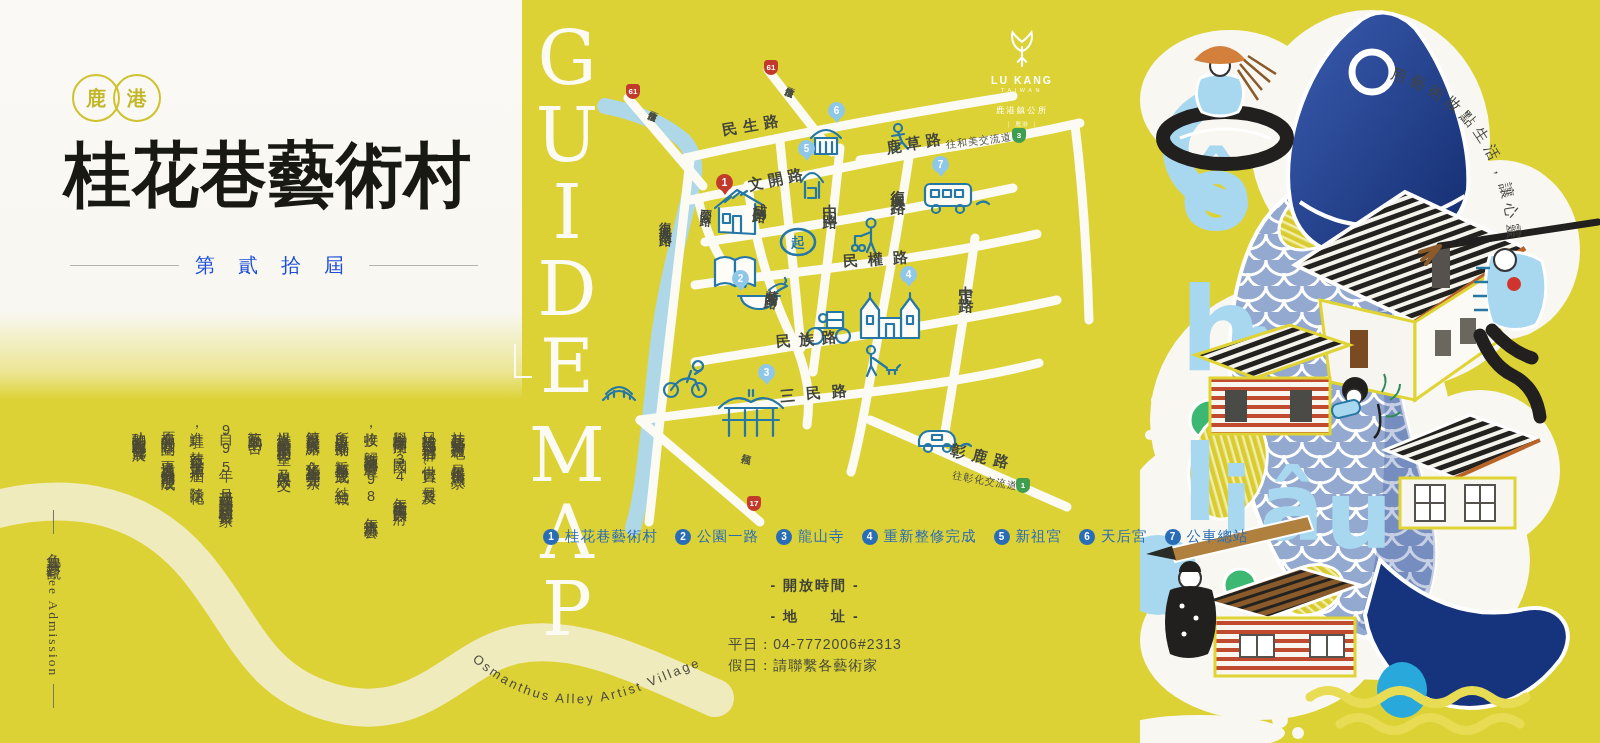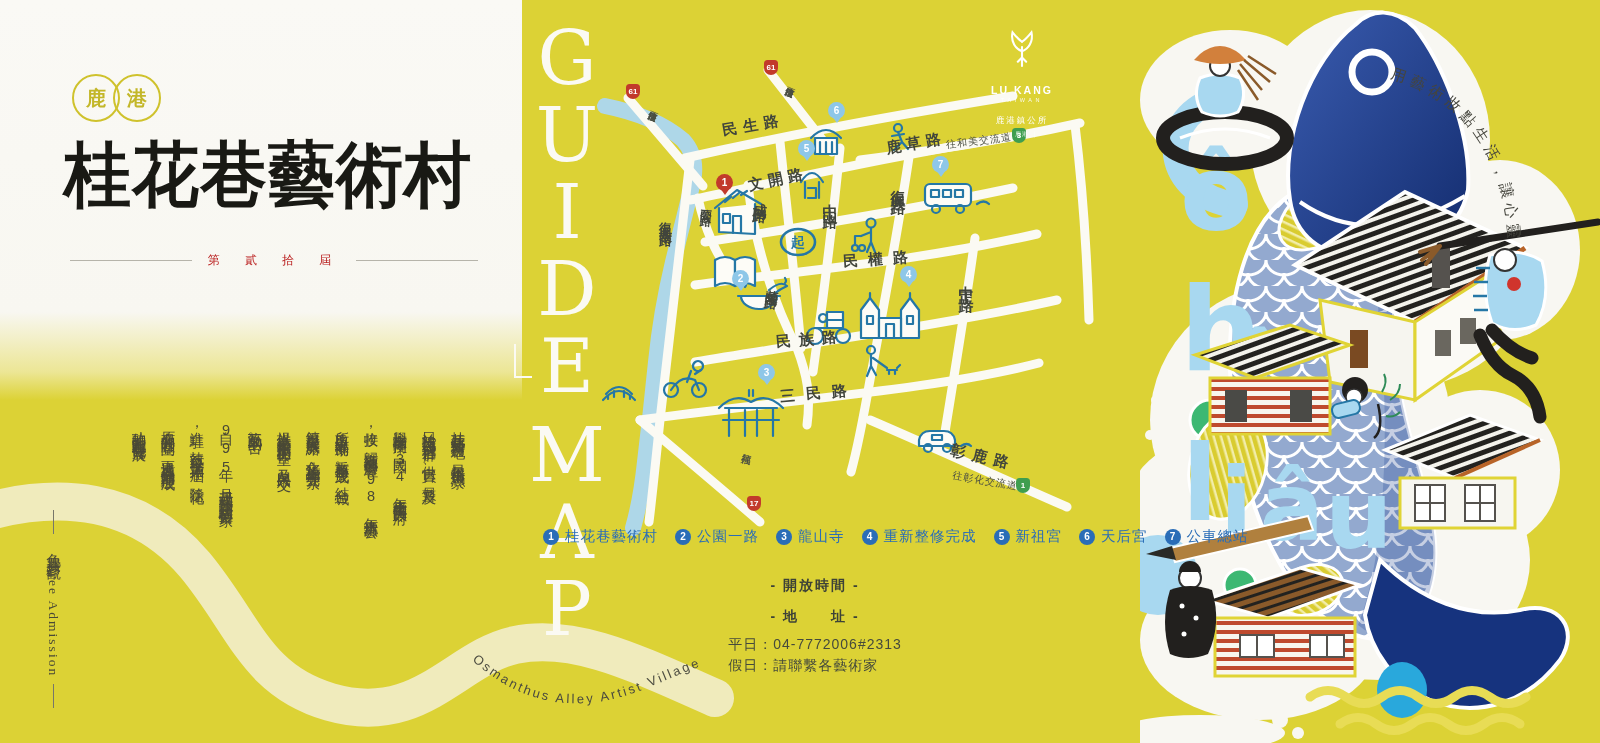--- a/index.html
+++ b/index.html
@@ -12,22 +12,22 @@
   .badge{position:absolute;left:72px;top:74px;display:flex;}
   .badge .bcircle{width:44px;height:44px;border:2px solid #cfc22c;border-radius:50%;
     display:flex;align-items:center;justify-content:center;color:#c3b729;font-size:20px;
     font-family:"Liberation Serif","DejaVu Serif",serif;font-weight:bold;background:transparent;}
   .badge .bcircle+.bcircle{margin-left:-7px;}
   .main-title{position:absolute;left:64px;top:138px;width:420px;font-size:67px;line-height:1.1;
     font-family:"DejaVu Serif","Liberation Serif",serif;font-weight:900;color:#191914;
     letter-spacing:1px;transform:scaleY(1.06);white-space:nowrap;}
   .edition-row{position:absolute;left:70px;top:252px;width:408px;display:flex;align-items:center;gap:16px;}
   .edition-row .rule{flex:1;height:1px;background:#b6b4aa;}
-  .edition-row .ed-text{font-size:12px;letter-spacing:9px;color:#b91c1c;
-    font-family:Liberation Mono, monospace;white-space:nowrap;}
+  .edition-row .ed-text{font-size:20px;letter-spacing:9px;color:#1d4ed8;
+    font-family:Liberation Serif, serif;white-space:nowrap;}
 
   
   .ribbon-svg{position:absolute;left:0;top:390px;width:780px;height:353px;z-index:1;}
 
   
   .desc-cols{position:absolute;right:1128px;top:420px;height:296px;z-index:2;
     writing-mode:vertical-rl;text-orientation:upright;
     font-size:14.5px;line-height:29px;letter-spacing:1.8px;color:#4a4936;}
   .desc-cols p{margin:0;}
 
@@ -40,21 +40,21 @@
 
   
   .guide-map{position:absolute;left:527px;top:20px;width:80px;text-align:center;z-index:3;
     font-family:"DejaVu Serif","Liberation Serif",serif;color:#fbfaf3;font-size:74px;line-height:77px;}
   .guide-map .gap{height:12px;}
   .corner-mark{position:absolute;left:514px;top:344px;width:16px;height:32px;
     border-left:2px solid #fbfaf3;border-bottom:2px solid #fbfaf3;z-index:2;}
 
   
   .logo{position:absolute;left:972px;top:26px;width:100px;text-align:center;color:#fff;z-index:5;}
-  .logo .l1{font-size:10.5px;font-weight:bold;letter-spacing:2px;margin-top:12px;}
+  .logo .l1{font-size:10.5px;font-weight:bold;letter-spacing:2px;margin-top:2px;}
   .logo .l2{font-size:5.5px;letter-spacing:3.5px;opacity:.9;margin-top:1px;}
   .logo .l3{font-size:8.5px;letter-spacing:2px;margin-top:12px;}
   .logo .l4{font-size:6px;letter-spacing:1px;opacity:.85;margin-top:3px;}
 
   
   .map-svg{position:absolute;left:555px;top:30px;width:620px;height:520px;z-index:2;}
   .street{position:absolute;z-index:4;color:#41453c;font-weight:bold;font-size:15px;white-space:nowrap;}
   .street.v{writing-mode:vertical-rl;text-orientation:upright;}
   .dir-label{position:absolute;z-index:4;color:#4a4e42;font-size:9px;white-space:nowrap;}
   .dir-label.v{writing-mode:vertical-rl;text-orientation:upright;}

